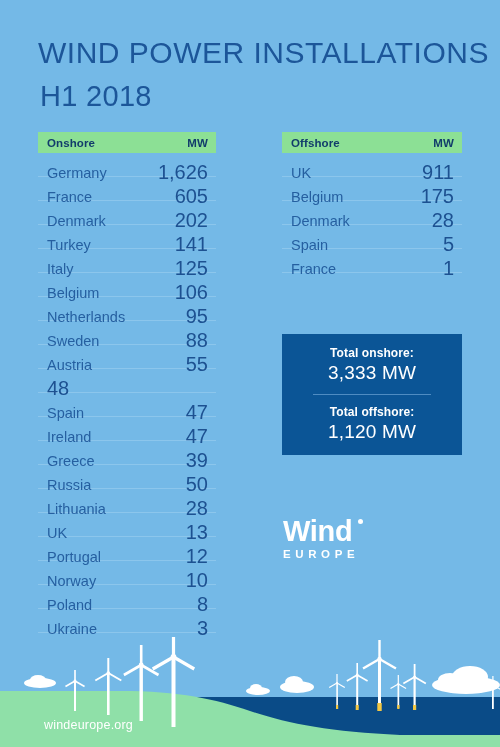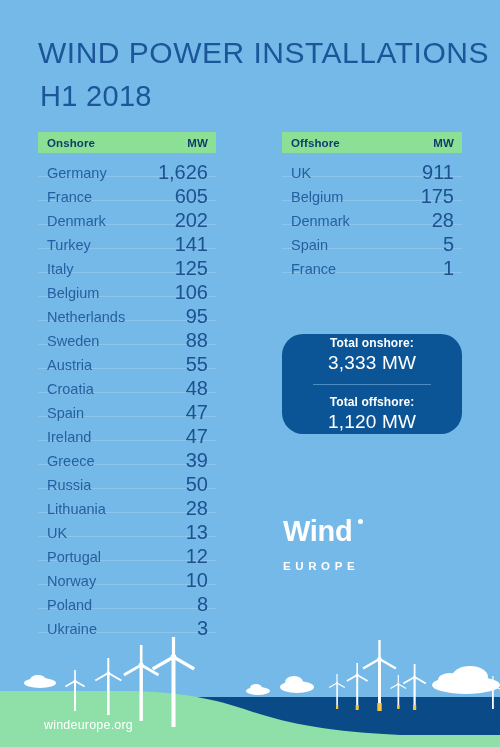--- a/index.html
+++ b/index.html
@@ -97,28 +97,27 @@
     text-align: right;
     white-space: nowrap;
   }
 
   
   .totals {
     position: absolute;
     left: 282px;
     top: 334px;
     width: 180px;
-    height: 100px;
+    height: 121px;
     background: #0b5596;
     box-sizing: border-box;
     display: flex;
     flex-direction: column;
     justify-content: center;
     align-items: center;
-    border-radius: 21px;
   }
   .totals .block {
     text-align: center;
     width: 100%;
   }
   .totals .lbl {
     color: #ffffff;
     font-size: 12px;
     font-weight: bold;
     letter-spacing: 0.1px;
@@ -161,21 +160,21 @@
     width: 5px;
     height: 5px;
     border-radius: 50%;
     background: #ffffff;
   }
   .logo .europe {
     font-size: 11.5px;
     font-weight: bold;
     letter-spacing: 4.6px;
     line-height: 14px;
-    margin-top: 13px;
+    margin-top: 1px;
   }
 
   
   .footer {
     position: absolute;
     left: 0;
     bottom: 0;
     width: 500px;
     height: 110px;
   }
@@ -234,21 +233,20 @@
         </div>
         <div class="trow">
           <span class="country">Sweden</span>
           <span class="value">88</span>
         </div>
         <div class="trow">
           <span class="country">Austria</span>
           <span class="value">55</span>
         </div>
         <div class="trow">
-          <span class="country">Croatia</span>
           <span class="value">48</span>
         </div>
         <div class="trow">
           <span class="country">Spain</span>
           <span class="value">47</span>
         </div>
         <div class="trow">
           <span class="country">Ireland</span>
           <span class="value">47</span>
         </div>

